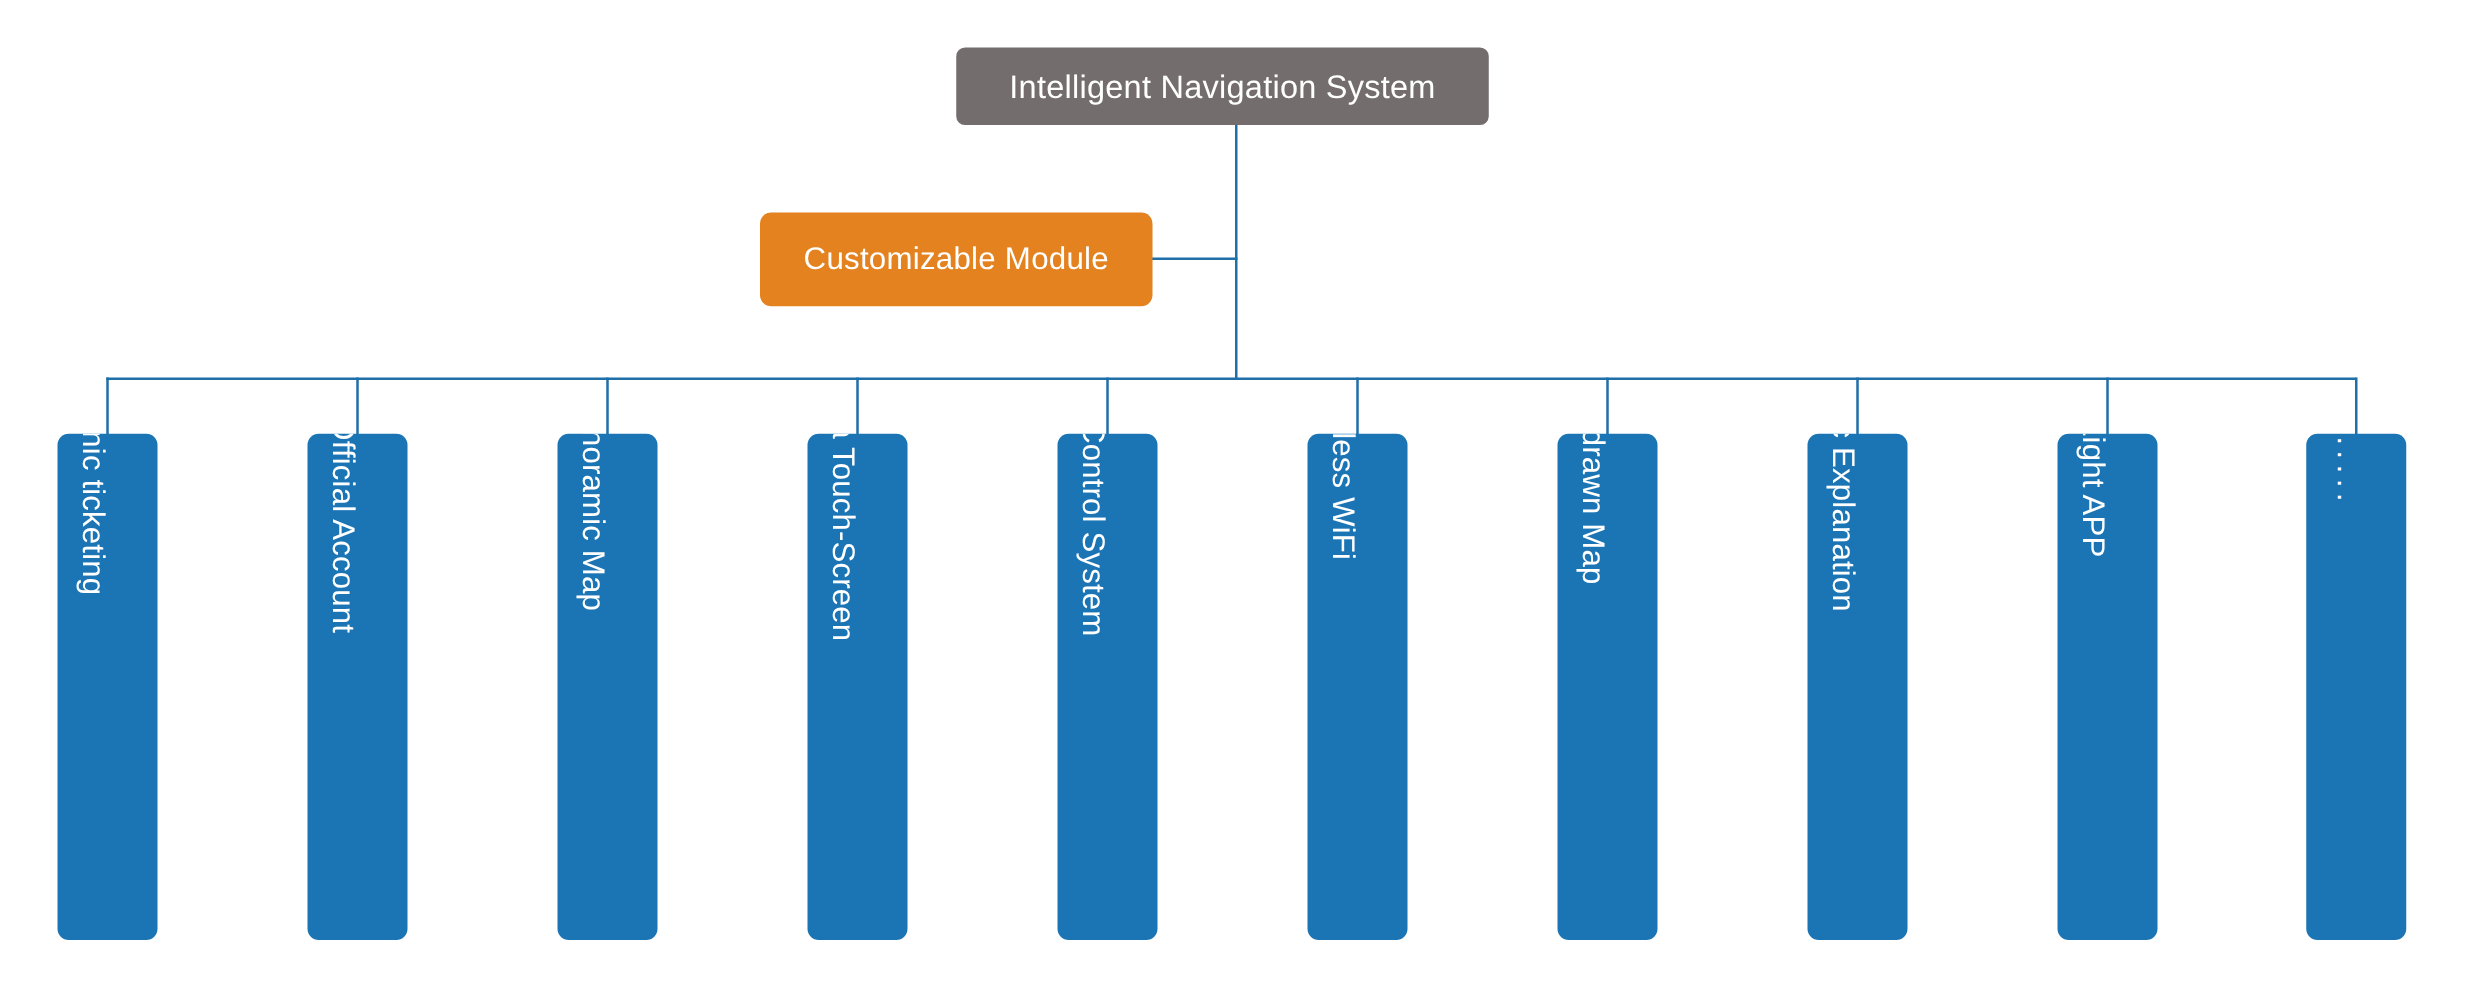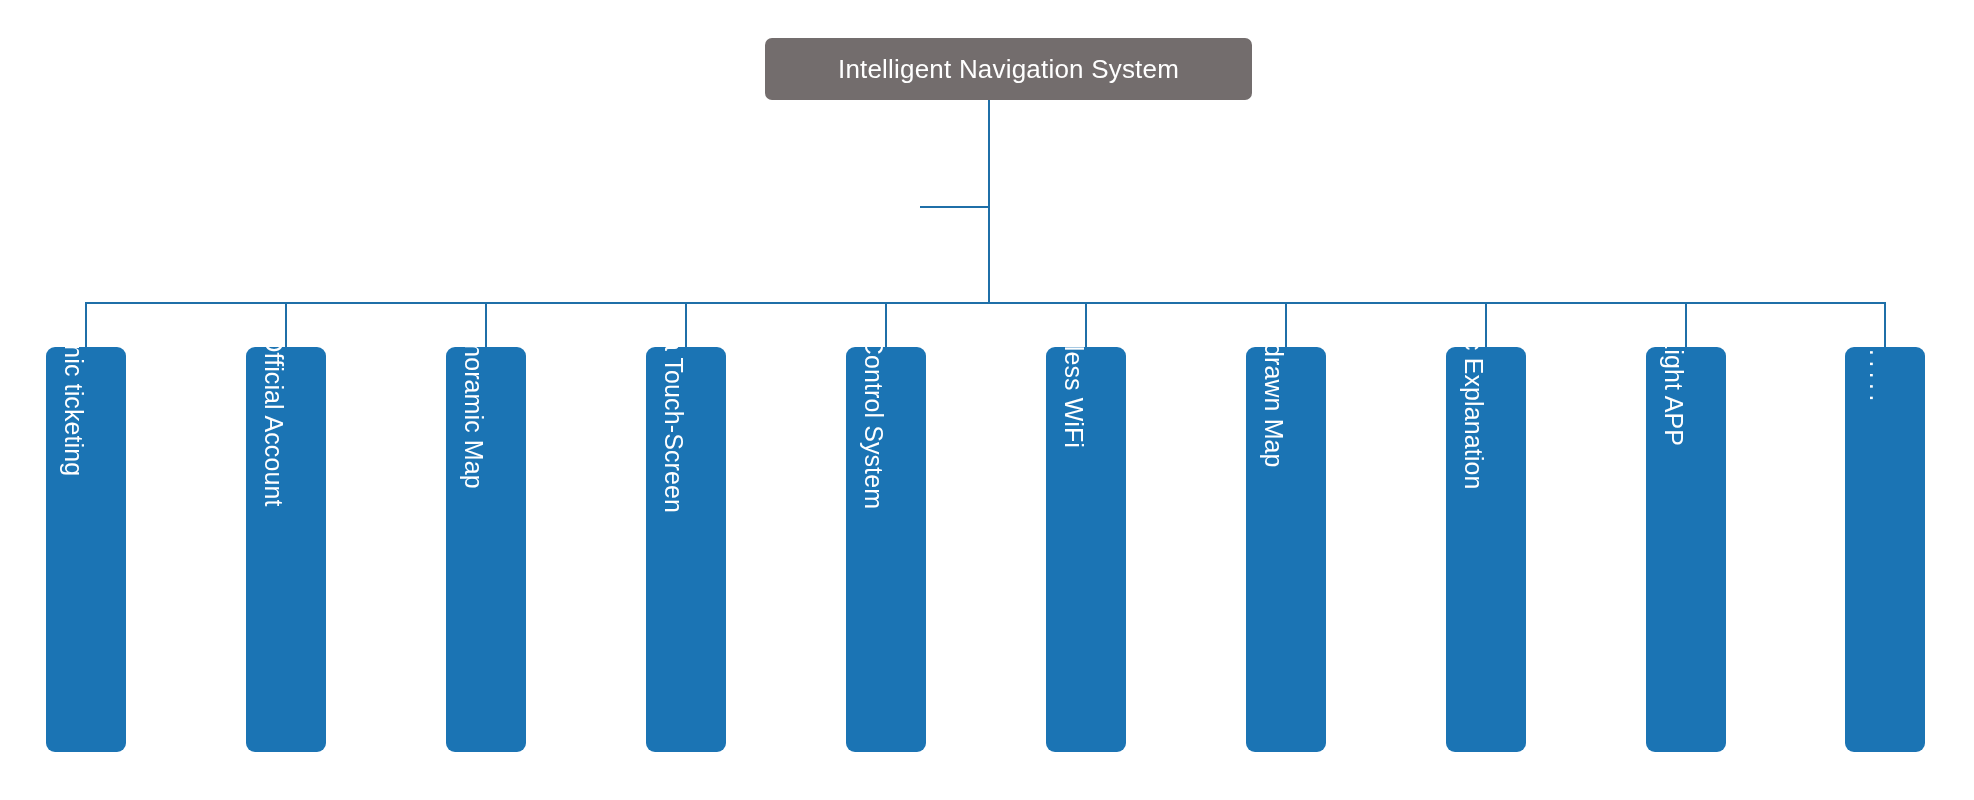--- a/index.html
+++ b/index.html
@@ -26,21 +26,21 @@
     background: #1f6fa8;
   }
   .line-v { width: 2px; }
   .line-h { height: 2px; }
 
   
   .node-root {
     position: absolute;
     left: 765px;
     top: 38px;
-    width: 487px;
+    width: 426px;
     height: 62px;
     background: #736d6d;
     border-radius: 7px;
     display: flex;
     align-items: center;
     justify-content: center;
     color: #ffffff;
     font-size: 26px;
     letter-spacing: 0.2px;
     white-space: nowrap;
@@ -115,20 +115,23 @@
   <div class="line line-v" style="left: 1085px; top: 302px; height: 46px; background: rgb(31, 111, 168);"></div>
   <div class="line line-v" style="left: 1285px; top: 302px; height: 46px; background: rgb(31, 111, 168);"></div>
   <div class="line line-v" style="left: 1485px; top: 302px; height: 46px; background: rgb(31, 111, 168);"></div>
   <div class="line line-v" style="left: 1685px; top: 302px; height: 46px; background: rgb(31, 111, 168);"></div>
   <div class="line line-v" style="left: 1884px; top: 302px; height: 46px; background: rgb(31, 111, 168);"></div>
 
   <div class="node-root" style="background: rgb(115, 109, 109); color: rgb(255, 255, 255);">
     <span>Intelligent Navigation System</span>
   </div>
 
+  <div class="node-branch" style="background: rgb(227, 130, 31); color: rgb(255, 255, 255);">
+    <span>Customizable Module</span>
+  </div>
 
   <div class="leaf-layer">
 
     <div class="node-leaf" style="left: 46px; background: rgb(27, 116, 180);">
       <span class="leaf-label" style="color: rgb(255, 255, 255);">Electronic ticketing</span>
     </div>
 
     <div class="node-leaf" style="left: 246px; background: rgb(27, 116, 180);">
       <span class="leaf-label" style="color: rgb(255, 255, 255);">WeChat Official Account</span>
     </div>

